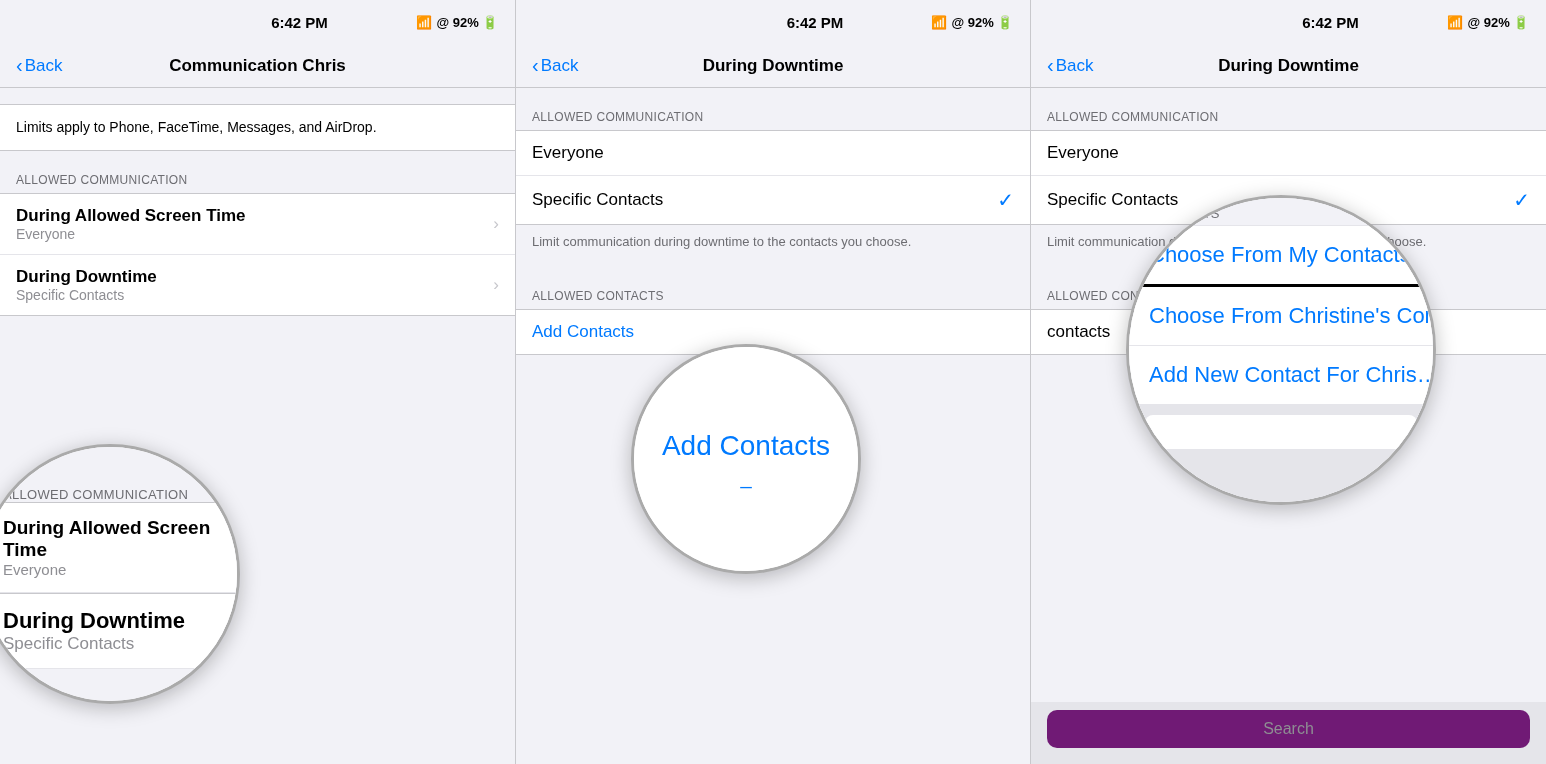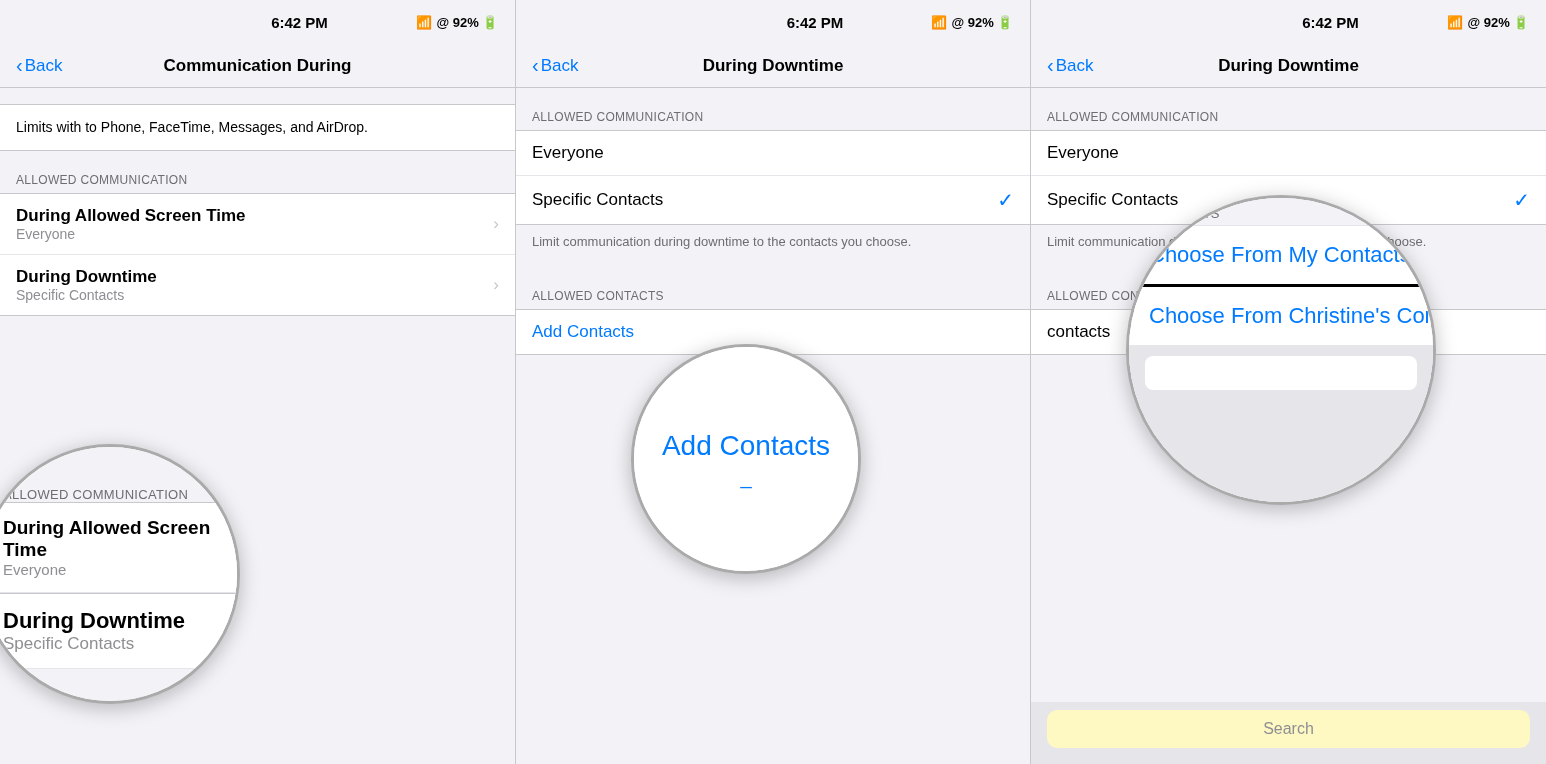--- a/index.html
+++ b/index.html
@@ -230,26 +230,26 @@
       <span>@ 92%</span>
       <span>🔋</span>
     </div>
   </div>
 
   <div class="nav-bar">
     <div class="nav-back">
       <span class="chevron">‹</span>
       <span style="color:#007aff; font-size:17px;">Back</span>
     </div>
-    <div class="nav-title">Communication During</div>
+    <div class="nav-title">Communication Chris</div>
   </div>
 
   <div style="height:16px; background:#f2f2f7;"></div>
   <div class="desc-block">
-    <span>Limits with to Phone, FaceTime, Messages, and AirDrop.</span>
+    <span>Limits apply to Phone, FaceTime, Messages, and AirDrop.</span>
   </div>
 
   <div class="section-header">ALLOWED COMMUNICATION</div>
 
   <div class="list-group">
     <div class="list-item">
       <div>
         <div style="font-weight:600;">During Allowed Screen Time</div>
         <div class="subtitle">Everyone</div>
       </div>
@@ -374,37 +374,40 @@
 
   <div class="section-header">ALLOWED CONTACTS</div>
 
   <div class="list-group">
     <div class="list-item">
       <span>contacts</span>
     </div>
   </div>
 
   <div style="position:absolute;bottom:0;left:0;width:100%;background:#e5e5ea;padding:8px 16px 16px;">
-    <div style="background:#fef9c3;border-radius:10px;padding:10px 12px;font-size:16px;color:#8e8e93;border:none;width:100%;text-align:center;">
+    <div style="background:#701a75;border-radius:10px;padding:10px 12px;font-size:16px;color:#8e8e93;border:none;width:100%;text-align:center;">
       <span>Search</span>
     </div>
   </div>
 
   <div class="magnifier" style="width:310px;height:310px;top:195px;left:95px;">
     <div class="mag-inner panel3-inner" style="background:#f2f2f7;display:flex;flex-direction:column;overflow:hidden;">
 
       <div style="background:#f2f2f7;padding:8px 20px 4px;font-size:13px;color:#6d6d72;text-transform:uppercase;">CONTACTS</div>
 
       <div style="background:#fff;border-top:1px solid #e5e5ea;">
         <div style="padding:16px 20px;border-bottom:3px solid #000000;font-size:22px;color:#007aff;">
           <span>Choose From My Contacts</span>
         </div>
         <div style="padding:16px 20px;border-bottom:1px solid #e5e5ea;font-size:22px;color:#007aff;overflow:hidden;white-space:nowrap;">
           <span>Choose From Christine's Contacts</span>
         </div>
+        <div style="padding:16px 20px;border-bottom:1px solid #e5e5ea;font-size:22px;color:#007aff;overflow:hidden;white-space:nowrap;">
+          <span>Add New Contact For Chris…</span>
+        </div>
       </div>
 
       <div style="flex:1;background:#e5e5ea;min-height:40px;">
         <div style="background:#fff;margin:10px 16px;border-radius:8px;height:34px;"></div>
       </div>
     </div>
   </div>
 
 </div>
 

